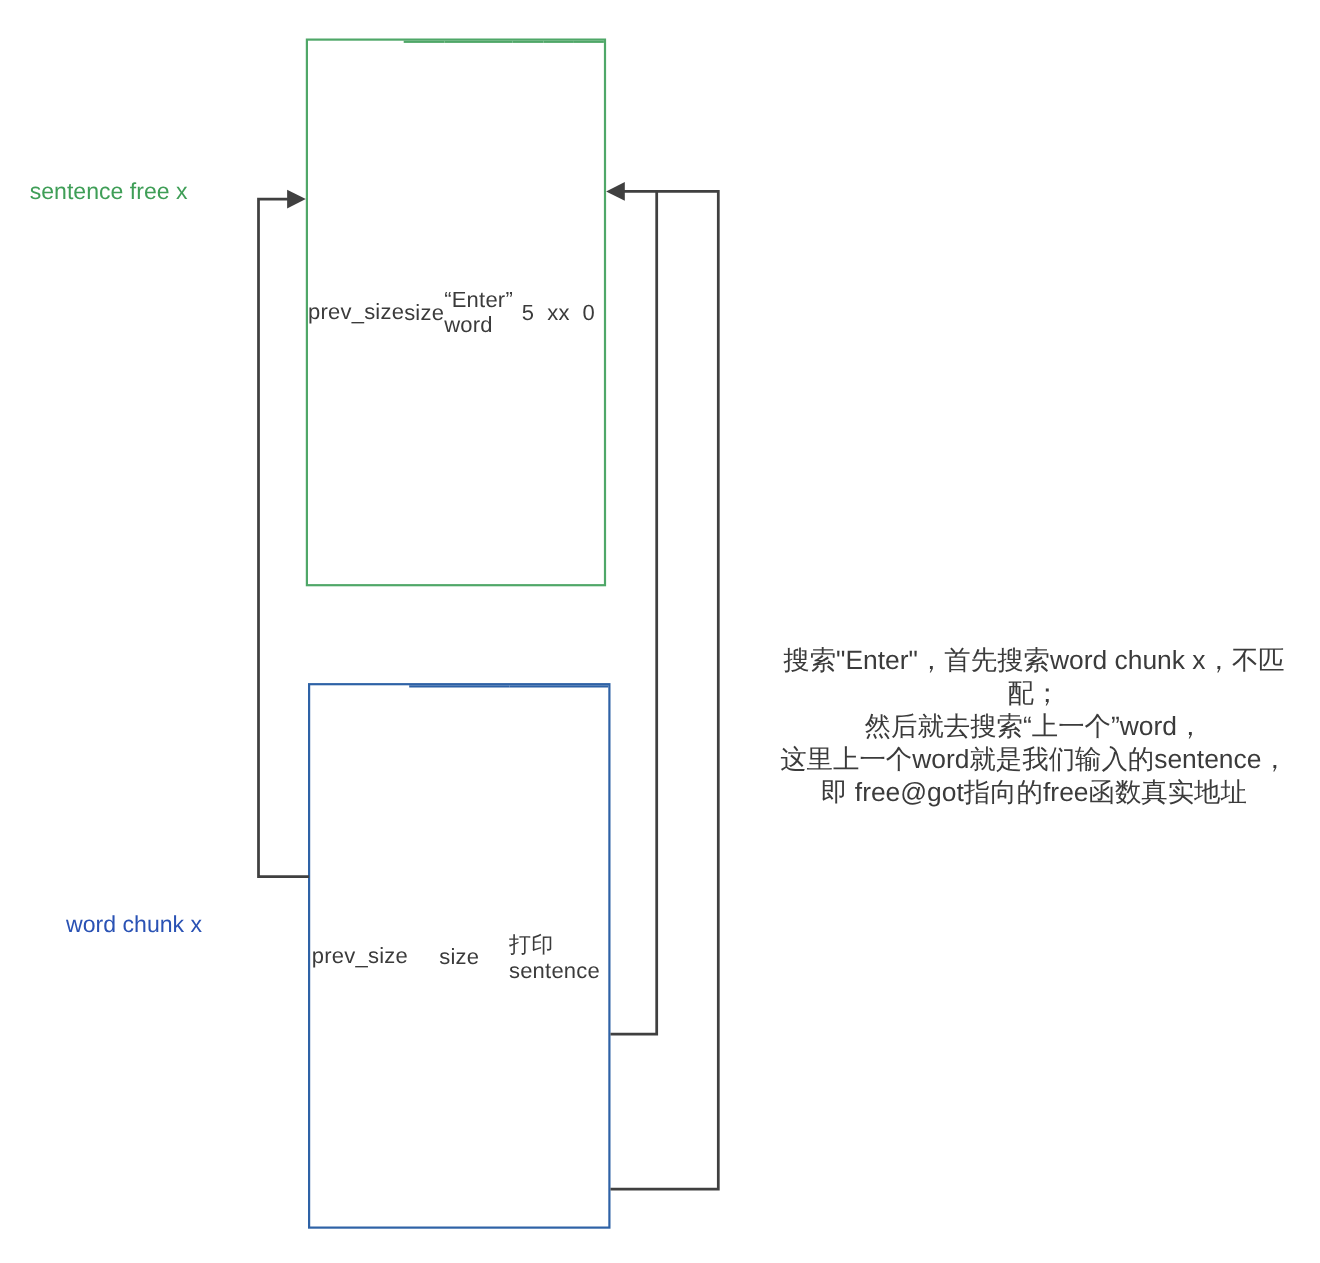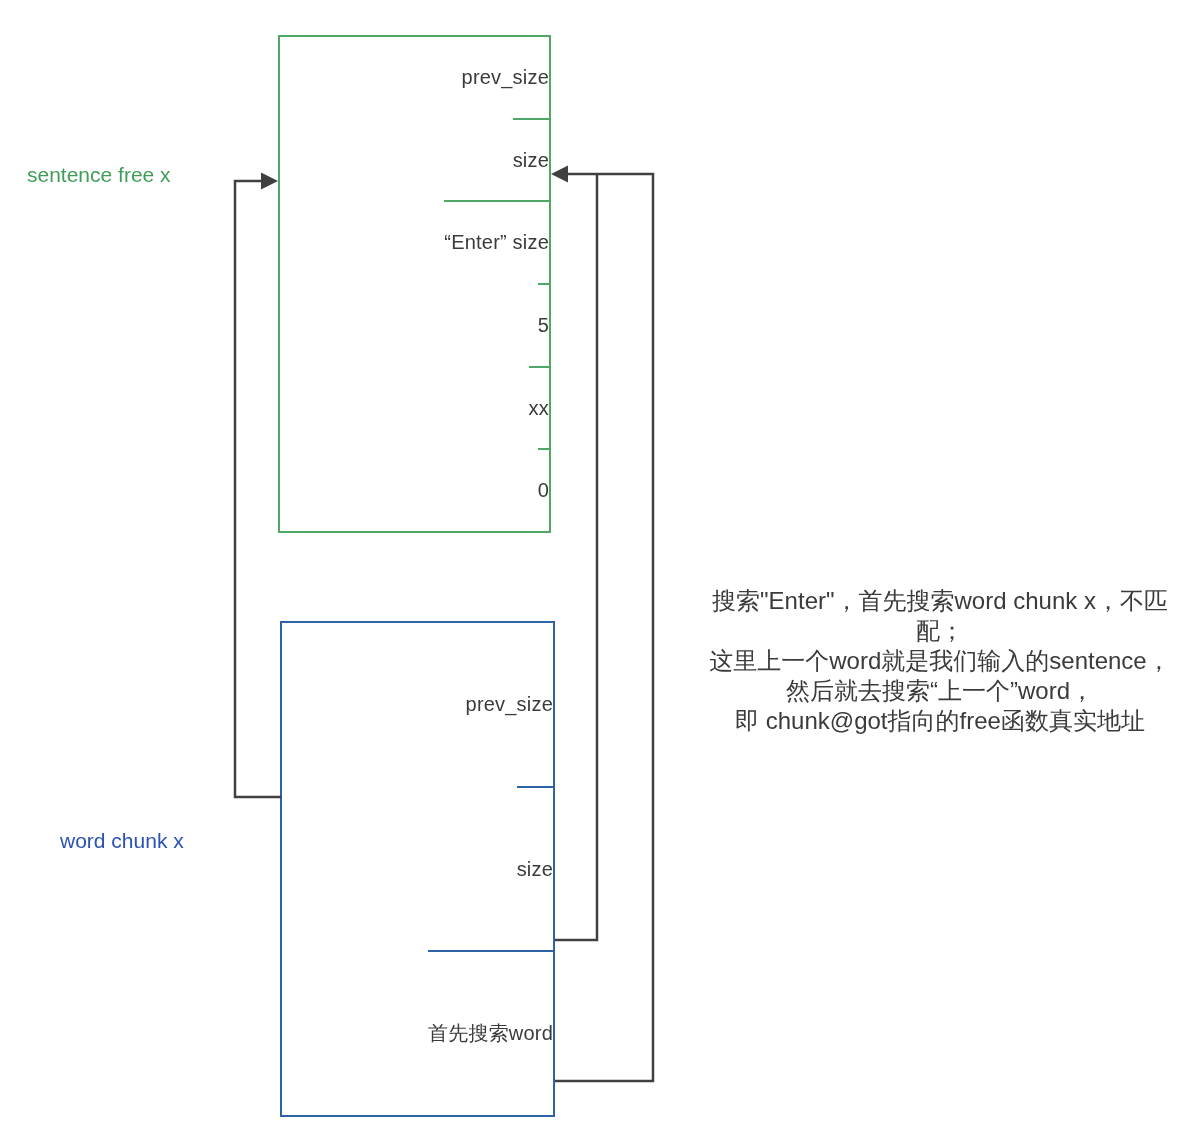--- a/index.html
+++ b/index.html
@@ -11,23 +11,22 @@
   .canvas {
     position: relative;
     width: 1200px;
     height: 1148px;
     background: #ffffff;
     overflow: hidden;
   }
   .chunk {
     position: absolute;
     display: flex;
-    flex-direction: column;
+    flex-direction: row;
     background: #ffffff;
-    align-items: flex-end;
   }
   .chunk.green { border: 2px solid var(--green); left: 278px; top: 35px; width: 273px; height: 498px; }
   .chunk.blue  { border: 2px solid var(--blue);  left: 280px; top: 621px; width: 275px; height: 496px; }
   .chunk .cell {
     flex: 1;
     display: flex;
     align-items: center;
     justify-content: center;
     font-size: 20px;
     color: var(--text);
@@ -61,40 +60,40 @@
   }
 </style>
 </head>
 <body>
 
 <div class="canvas">
 
   <div class="chunk green">
     <div class="cell">prev_size</div>
     <div class="cell">size</div>
-    <div class="cell">“Enter”  size</div>
+    <div class="cell">“Enter”  word</div>
     <div class="cell">5</div>
     <div class="cell">xx</div>
     <div class="cell">0</div>
   </div>
 
   <div class="chunk blue">
     <div class="cell">prev_size</div>
     <div class="cell">size</div>
-    <div class="cell">首先搜索word</div>
+    <div class="cell">打印sentence</div>
   </div>
 
   <div class="side-label green">sentence free x</div>
   <div class="side-label blue">word chunk x</div>
 
   <div class="annotation">
     <div>搜索"Enter"，首先搜索word chunk x，不匹配；</div>
+    <div>然后就去搜索“上一个”word，</div>
     <div>这里上一个word就是我们输入的sentence，</div>
-    <div>然后就去搜索“上一个”word，</div>
-    <div>即 chunk@got指向的free函数真实地址</div>
+    <div>即 free@got指向的free函数真实地址</div>
   </div>
 
   <svg class="arrows" viewBox="0 0 1200 1148">
 
     <path d="M281,797 H235 V181 H262" fill="none" stroke-width="2.5" stroke="#404040"></path>
     <polygon points="278,181 261,172.5 261,189.5" fill="#404040"></polygon>
 
     <path d="M555,940 H597 V174" fill="none" stroke-width="2.5" stroke="#404040"></path>
 
     <path d="M555,1081 H653 V174 H567" fill="none" stroke-width="2.5" stroke="#404040"></path>

